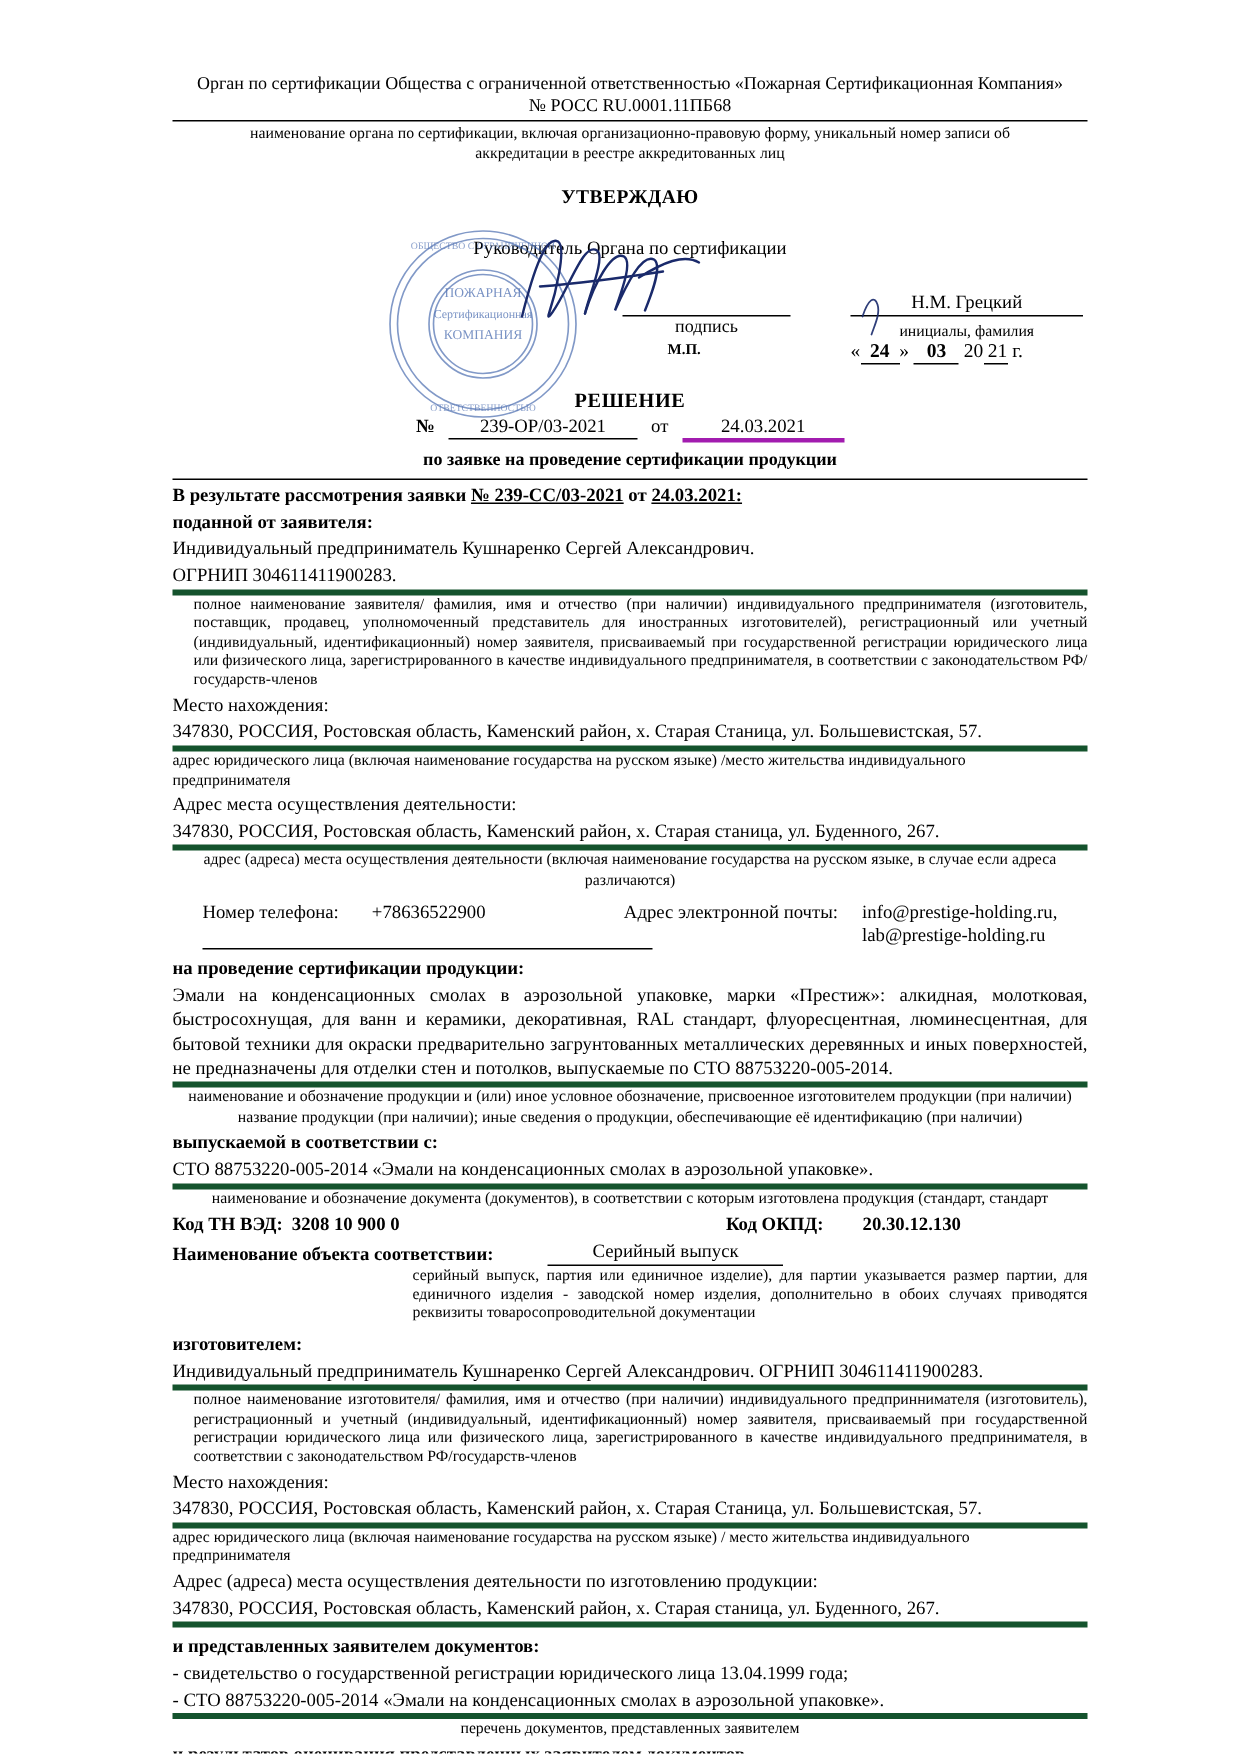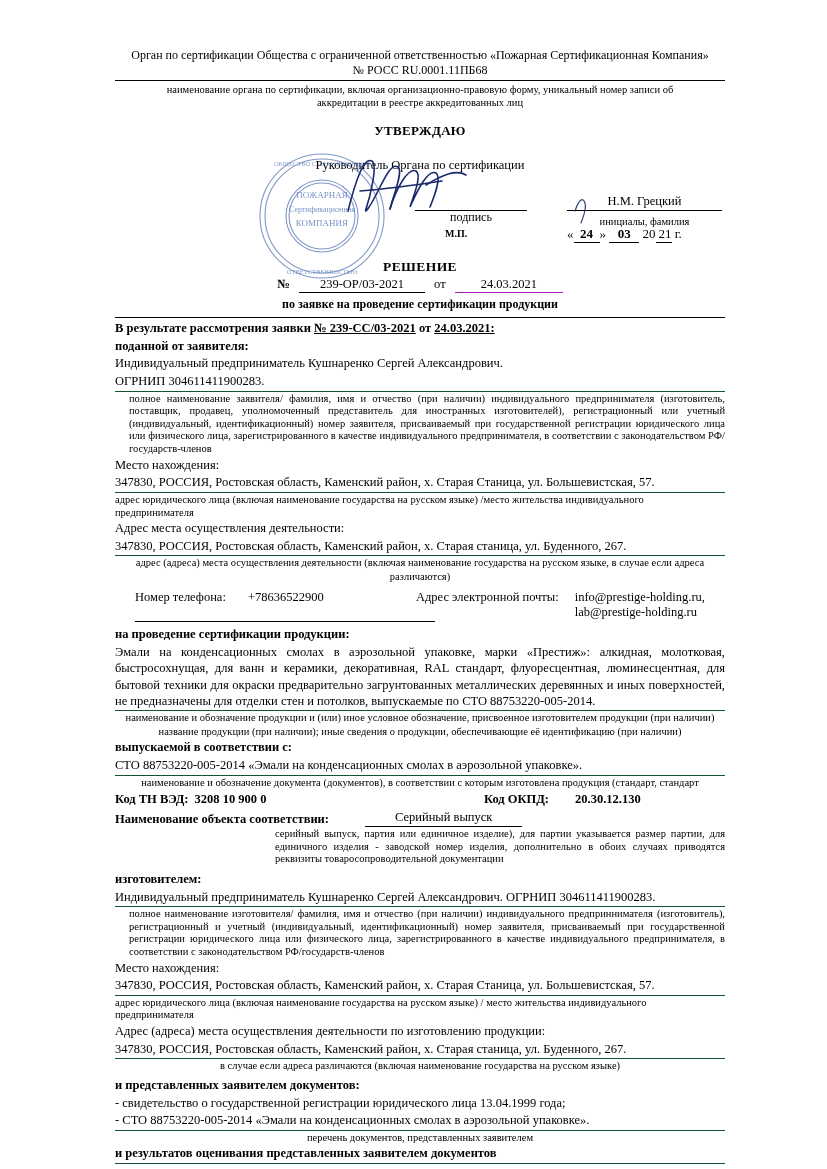--- a/index.html
+++ b/index.html
@@ -157,21 +157,21 @@
   }
   .decision-num .ul {
     display: inline-block;
     border-bottom: 1px solid #000;
     min-width: 118px;
     text-align: center;
     padding: 0 4px;
   }
   .decision-num .ul2 {
     display: inline-block;
-    border-bottom: 1px solid #a21caf;
+    border-bottom: 3px solid #a21caf;
     min-width: 100px;
     text-align: center;
     padding: 0 4px;
   }
   .decision-sub {
     text-align: center;
     font-weight: bold;
     font-size: 12px;
     margin-top: 4px;
     padding-bottom: 3px;
@@ -200,21 +200,21 @@
     line-height: 1.25;
     margin-top: 2px;
   }
   .body-text-just {
     font-size: 12.5px;
     line-height: 1.3;
     text-align: justify;
     margin-top: 2px;
   }
   .underline-full {
-    border-bottom: 1px solid #14532d;
+    border-bottom: 4px solid #14532d;
     padding-bottom: 1px;
   }
   .indent { padding-left: 14px; }
 
   .phone-row {
     display: flex;
     margin-top: 6px;
     font-size: 12.5px;
   }
   .phone-row .lbl { padding-left: 20px; }
@@ -379,21 +379,20 @@
     <div class="body-text b" style="margin-top:6px;">изготовителем:</div>
     <div class="body-text underline-full">Индивидуальный предприниматель Кушнаренко Сергей Александрович. ОГРНИП 304611411900283.</div>
     <div class="caption-just indent">полное наименование изготовителя/ фамилия, имя и отчество (при наличии) индивидуального предприннимателя (изготовитель), регистрационный и учетный (индивидуальный, идентификационный) номер заявителя, присваиваемый при государственной регистрации юридического лица или физического лица, зарегистрированного в качестве индивидуального предпринимателя, в соответствии с законодательством РФ/государств-членов</div>
 
     <div class="body-text">Место нахождения:</div>
     <div class="body-text underline-full">347830, РОССИЯ, Ростовская область, Каменский район, х. Старая Станица, ул. Большевистская, 57.</div>
     <div class="caption-left">адрес юридического лица (включая наименование государства на русском языке) / место жительства индивидуального предпринимателя</div>
 
     <div class="body-text">Адрес (адреса) места осуществления деятельности по изготовлению продукции:</div>
     <div class="body-text underline-full">347830, РОССИЯ, Ростовская область, Каменский район, х. Старая станица, ул. Буденного, 267.</div>
-    <div class="caption">в случае если адреса различаются (включая наименование государства на русском языке)</div>
 
     <div class="body-text b" style="margin-top:5px;">и представленных заявителем документов:</div>
     <div class="body-text">- свидетельство о государственной регистрации юридического лица 13.04.1999 года;</div>
     <div class="body-text underline-full">- СТО 88753220-005-2014 «Эмали на конденсационных смолах в аэрозольной упаковке».</div>
     <div class="caption">перечень документов, представленных заявителем</div>
     <div class="body-text b underline-full">и результатов оценивания представленных заявителем документов</div>
 
   </div>
 
   <svg class="stamp" viewBox="0 0 132 132">

